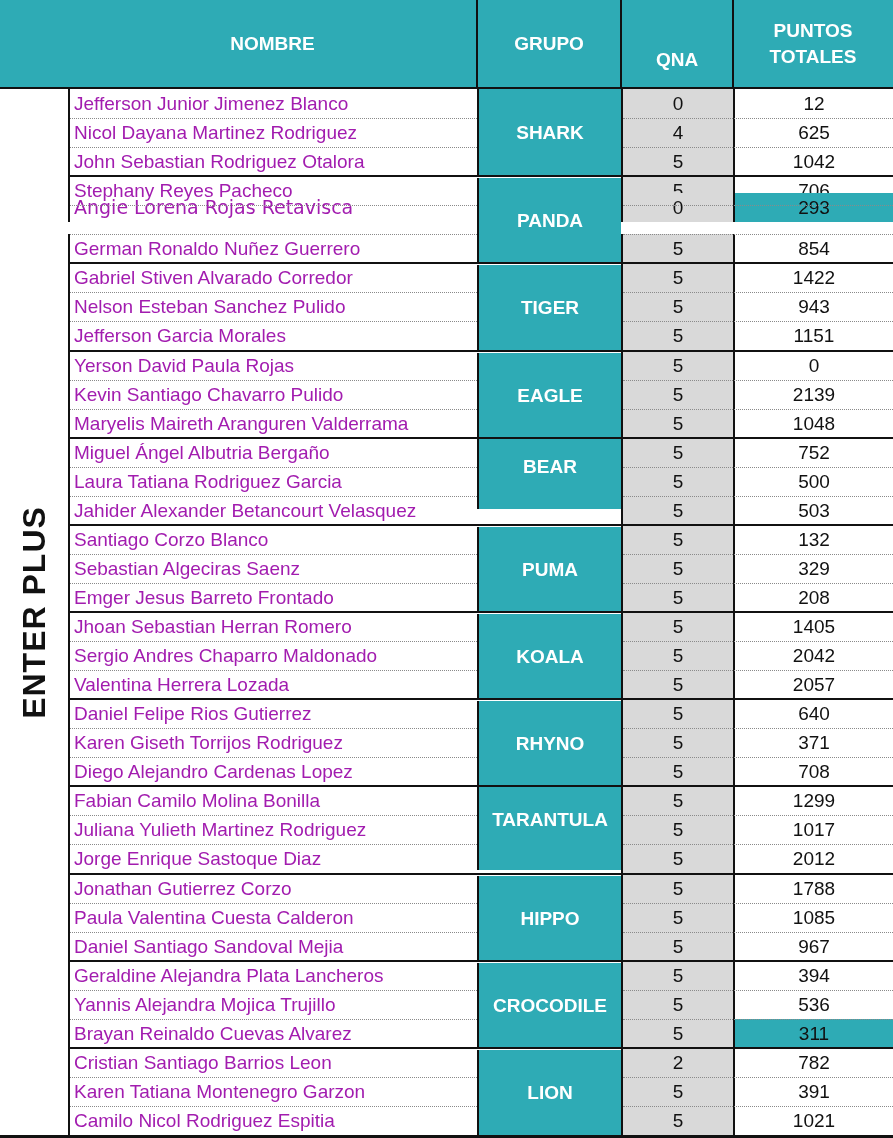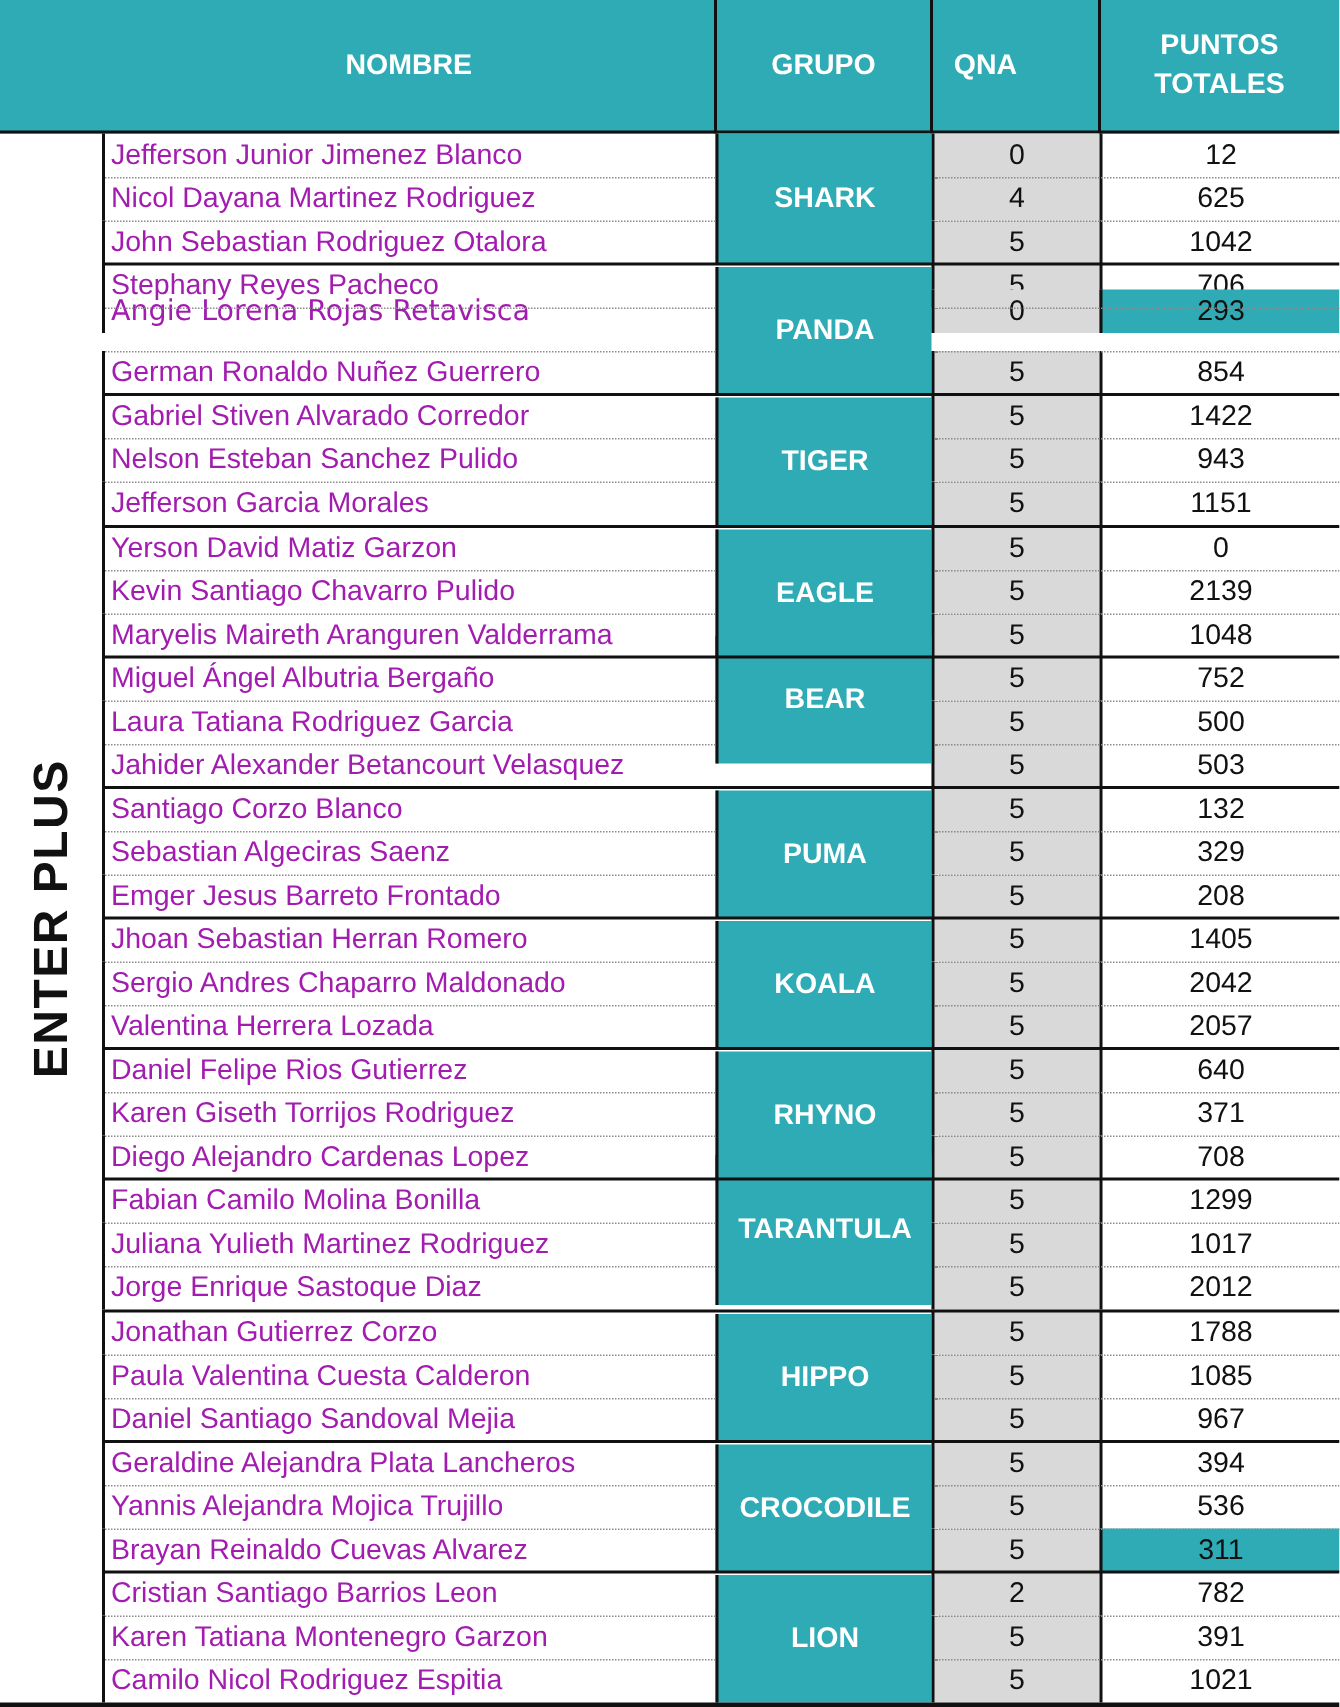--- a/index.html
+++ b/index.html
@@ -26,21 +26,21 @@
 <body>
 
 <div class="sheet">
   <div class="header">
     <div class="hcell" style="left:68px;width:409px;">
         <span>NOMBRE</span>
       </div>
     <div class="hcell" style="left:477px;width:144px;">
         <span>GRUPO</span>
       </div>
-    <div class="hcell" style="left:601px;width:112px;">
+    <div class="hcell" style="left:621px;width:112px;margin-top:16px;">
         <span>QNA</span>
       </div>
     <div class="hcell" style="left:733px;width:160px;flex-direction:column;">
       <span>PUNTOS</span>
       <span>TOTALES</span>
     </div>
     <div class="vline" style="left:476px;height:89px;"></div>
     <div class="vline" style="left:620px;height:89px;"></div>
     <div class="vline" style="left:732px;height:89px;"></div>
   </div>
@@ -107,21 +107,21 @@
       <div class="sep" style="left: 555px; top: 203px; width: 270px;"></div>
       <div class="row" style="top: 232px;">
         <div class="name">Jefferson Garcia Morales</div>
         <div class="qna">5</div>
         <div class="pts">1151</div>
       </div>
       <div class="sep" style="top: 232px; width: 407px;"></div>
       <div class="sep" style="left: 555px; top: 232px; width: 270px;"></div>
       <div class="grp" style="top: 264px; height: 85px;">EAGLE</div>
       <div class="row" style="top: 262px;">
-        <div class="name">Yerson David Matiz Garzon</div>
+        <div class="name">Yerson David Paula Rojas</div>
         <div class="qna">5</div>
         <div class="pts">0</div>
       </div>
       <div style="position: absolute; left: 0px; top: 261px; width: 825px; height: 2px; background: rgb(17, 17, 17); z-index: 2;"></div>
       <div class="row" style="top: 291px;">
         <div class="name">Kevin Santiago Chavarro Pulido</div>
         <div class="qna">5</div>
         <div class="pts">2139</div>
       </div>
       <div class="sep" style="top: 291px; width: 407px;"></div>

